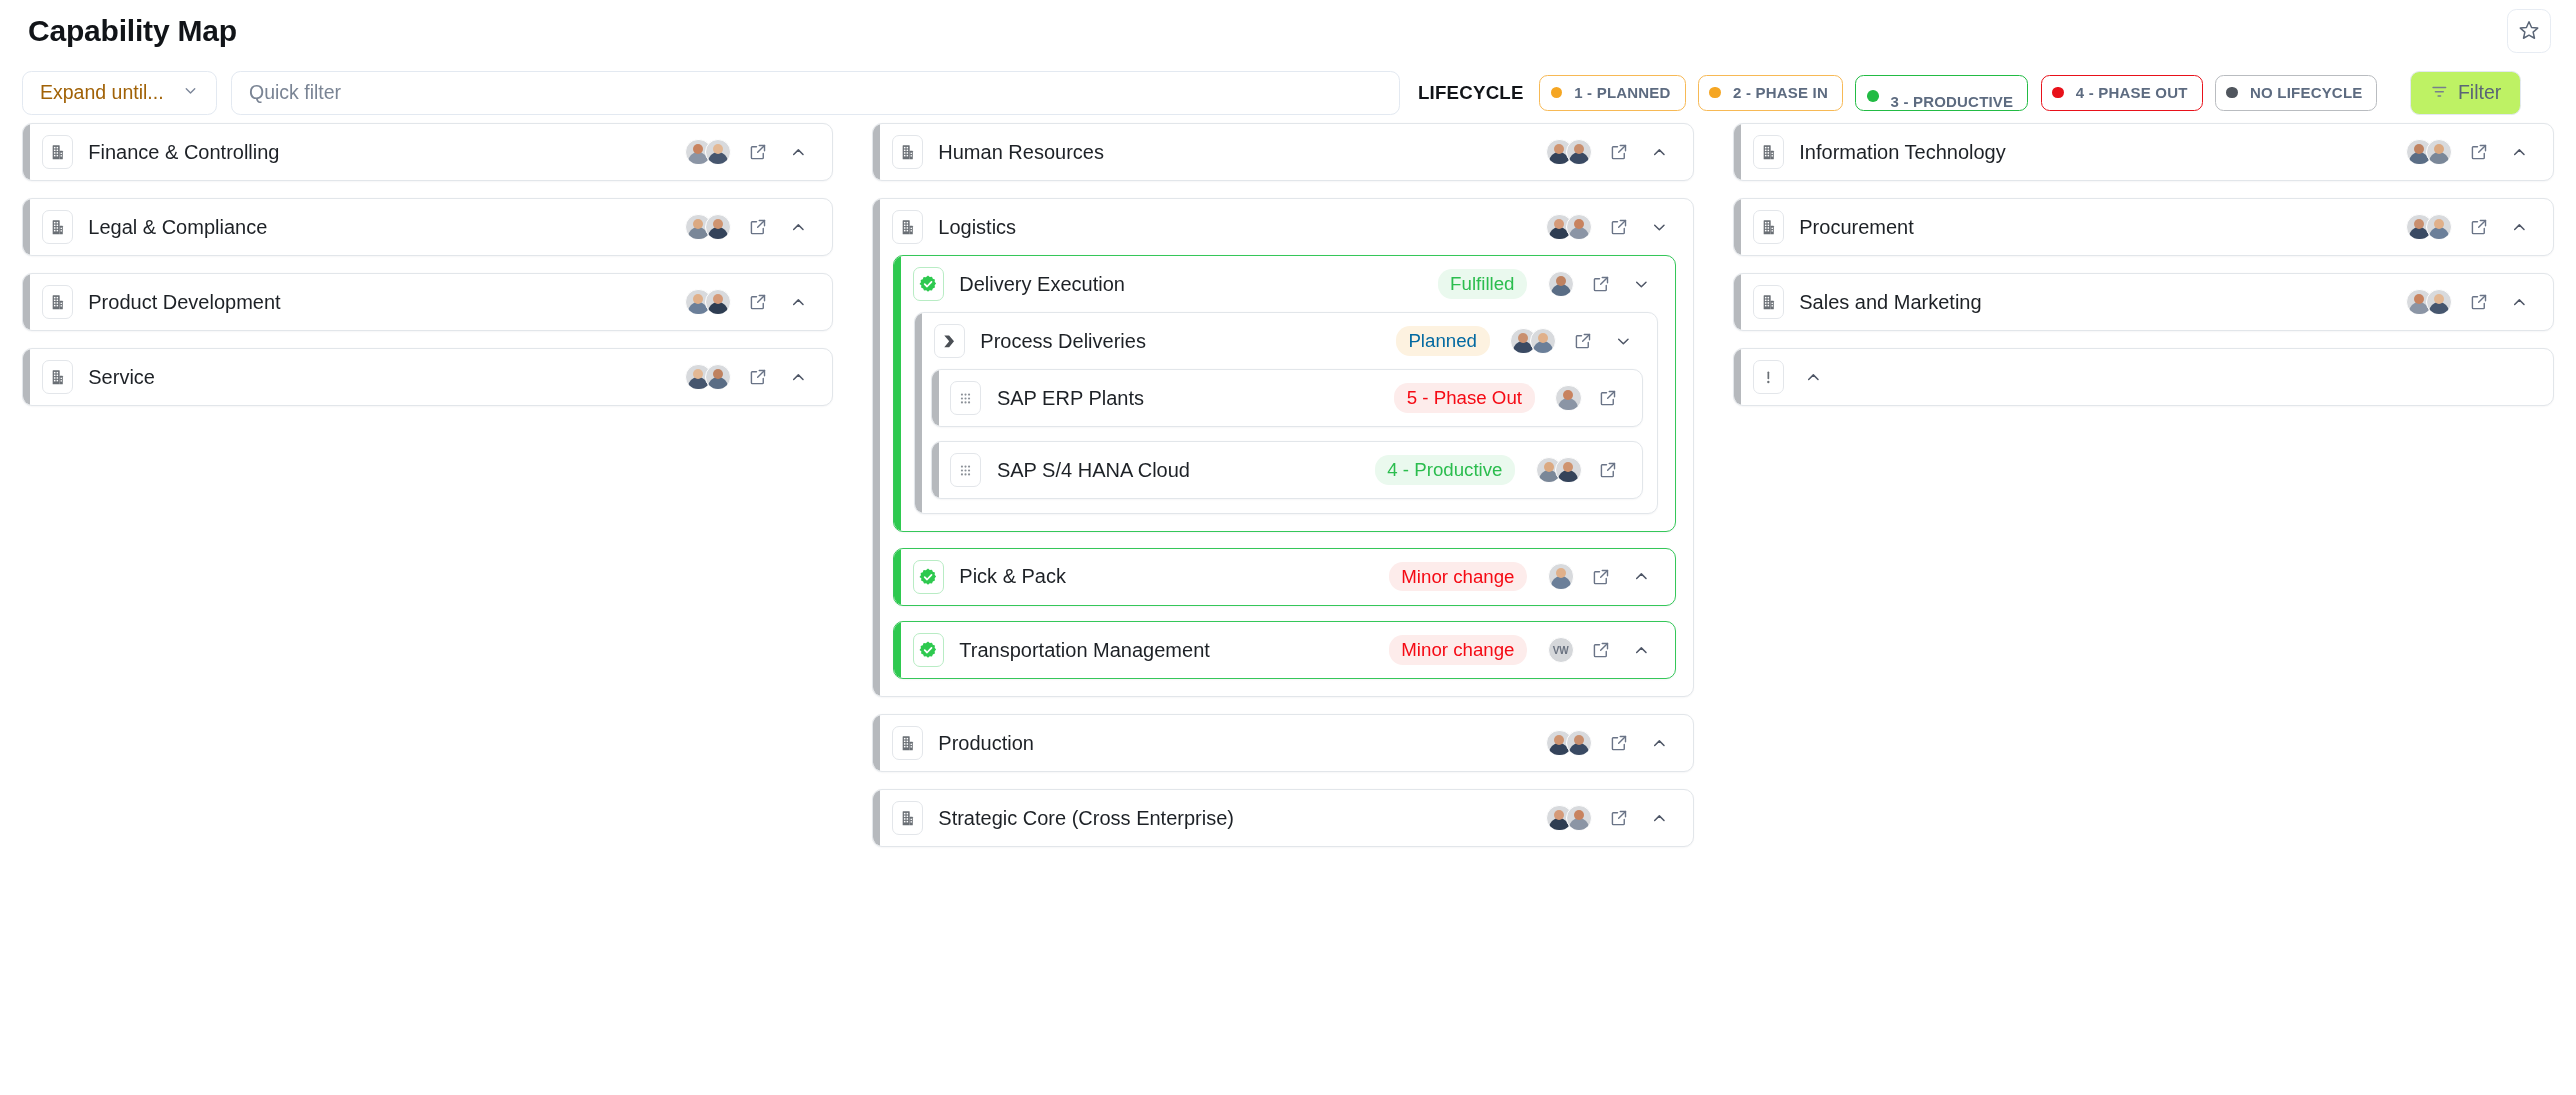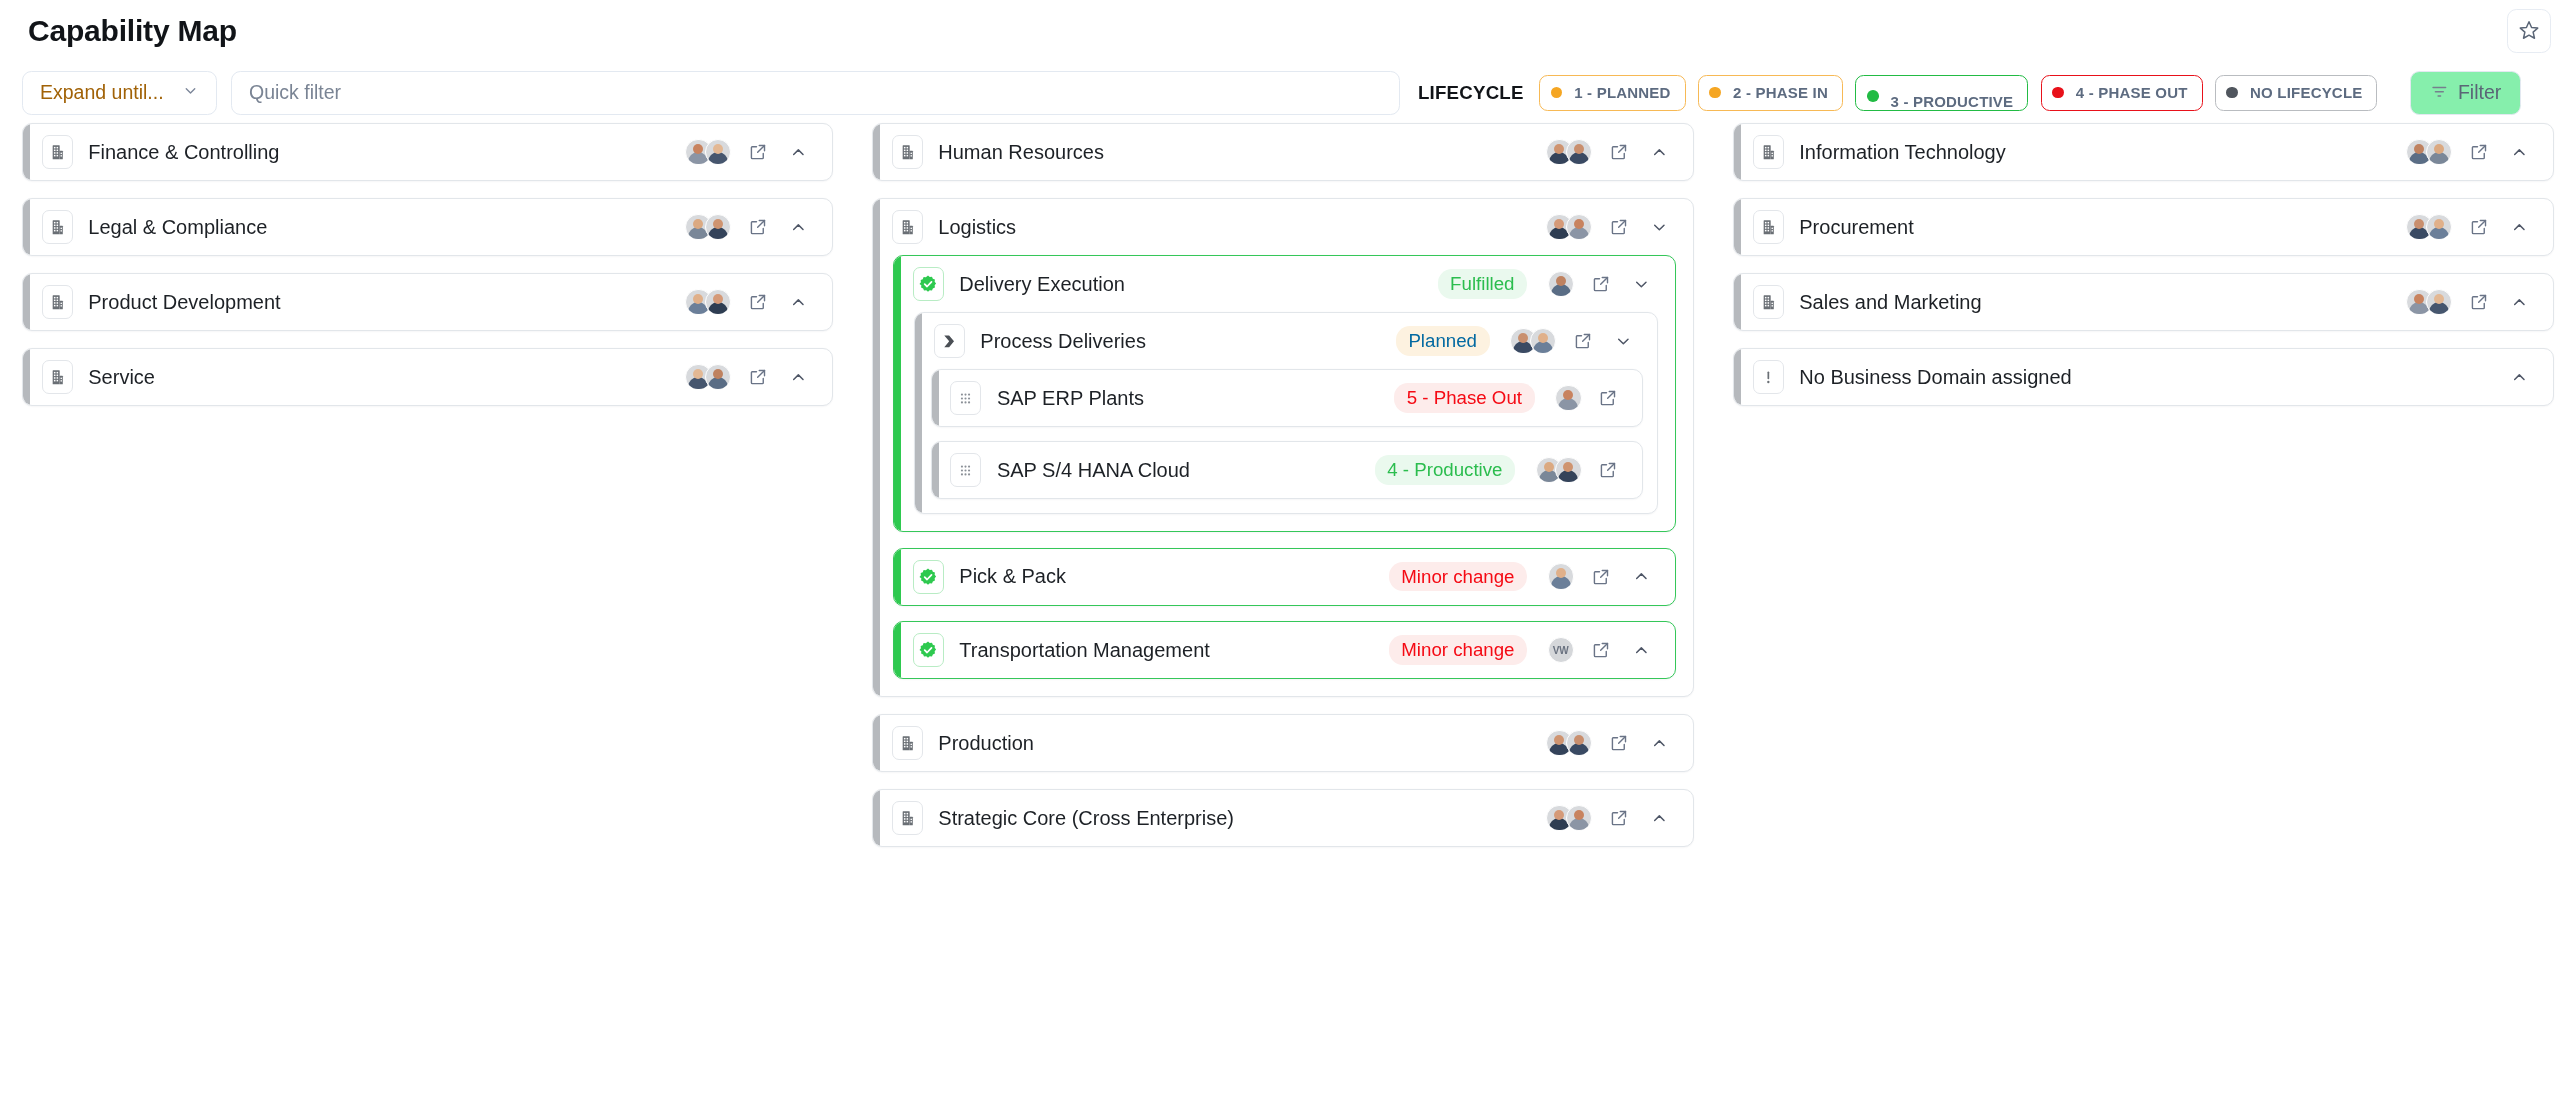--- a/index.html
+++ b/index.html
@@ -105,21 +105,21 @@
     font-size: 15px;
     font-weight: bold;
     color: #5d6b80;
     letter-spacing: 0.2px;
     white-space: nowrap;
   }
   .filter-btn {
     height: 44px;
     border: 0.8px solid #e3e9f1;
     border-radius: 9.4px;
-    background: #86efac;
+    background: #bef264;
     display: flex; align-items: center; gap: 9.4px;
     padding: 0 18.7px;
     margin-left: 18.7px;
     cursor: pointer;
   }
   .filter-btn span.lbl { font-size: 19.5px; color: #5a6576; }
 
   
   .board {
     display: flex;
@@ -1023,21 +1023,20 @@
         </div>
       </div>
       <div class="card noaccent">
         <div class="row">
           <span class="itile">
             <svg width="18.7" height="18.7" viewBox="0 0 24 24" fill="#6a6f75">
               <rect x="10.9" y="4.5" width="2.2" height="10" rx="1"></rect>
               <circle cx="12" cy="18" r="1.5"></circle>
             </svg>
           </span>
-          <span class="title">No Business Domain assigned</span>
           <span class="right">
             <span class="iconbtn">
               <svg width="18.7" height="18.7" viewBox="0 0 24 24" fill="none" stroke="#4e5666" stroke-width="1.9" stroke-linecap="round" stroke-linejoin="round">
                 <polyline points="6,14.8 12,8.8 18,14.8"></polyline>
               </svg>
             </span>
           </span>
         </div>
       </div>
     </div>

